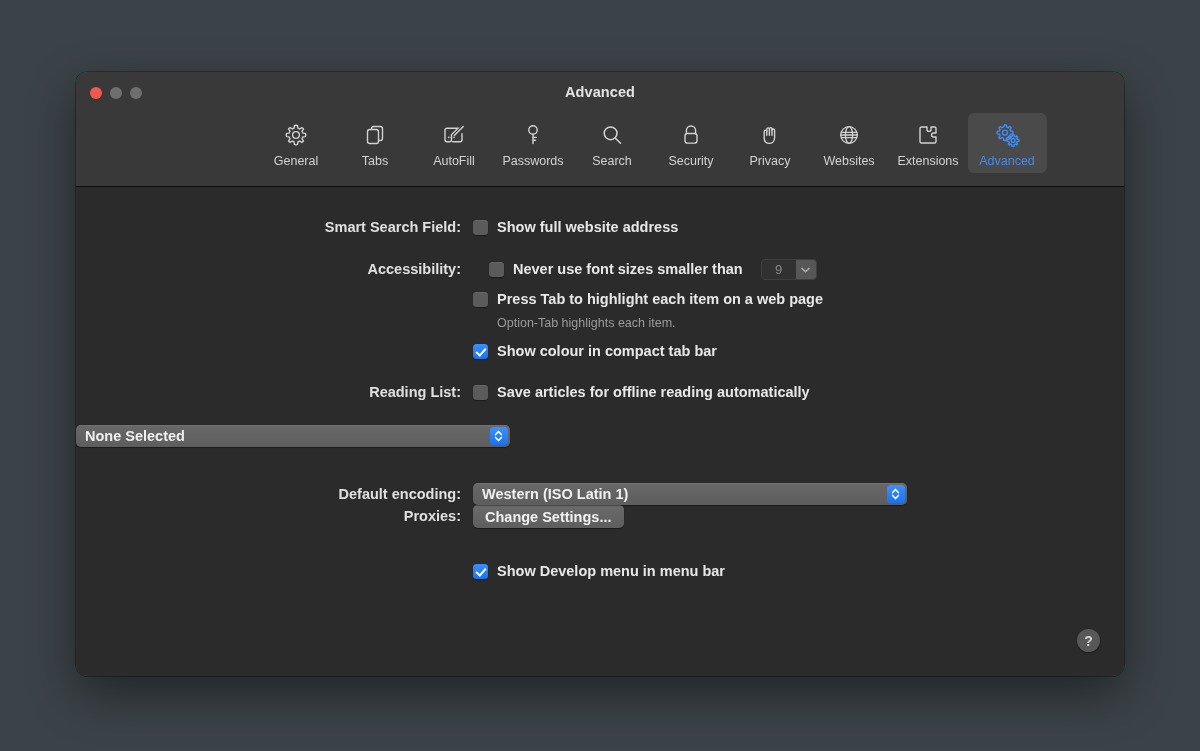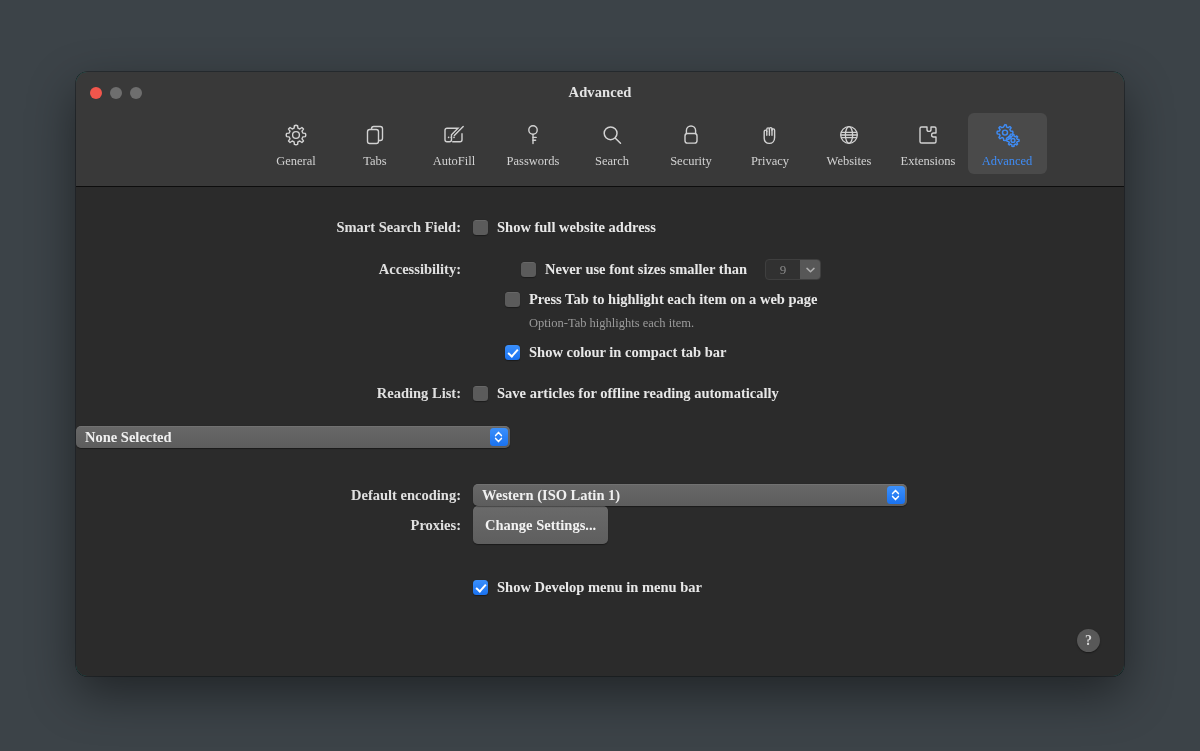--- a/index.html
+++ b/index.html
@@ -21,21 +21,20 @@
     left: 76px;
     top: 72px;
     width: 1048px;
     height: 604px;
     border-radius: 11px;
     background: #0f766e;
     box-shadow: 0 18px 48px rgba(0,0,0,0.45), 0 0 0 0.5px rgba(0,0,0,0.6);
     overflow: hidden;
     display: flex;
     flex-direction: column;
-    font-family: Liberation Serif, serif;
   }
 
   
   .titlebar-area {
     background: #393939;
     border-bottom: 1px solid #0d0d0d;
     position: relative;
     height: 114px;
     flex: 0 0 auto;
   }
@@ -246,21 +245,21 @@
     display: flex;
     align-items: center;
     justify-content: center;
   }
 
   
   .pushbtn {
     display: inline-flex;
     align-items: center;
     justify-content: center;
-    height: 38px;
+    height: 23px;
     padding: 0 12px;
     border-radius: 5px;
     background: linear-gradient(#6a6a6a, #5e5e5e);
     box-shadow: 0 0.5px 1px rgba(0,0,0,0.4), inset 0 0.5px 0 rgba(255,255,255,0.14);
     color: #f2f2f2;
     font-size: 14.5px;
     font-weight: bold;
     white-space: nowrap;
     box-sizing: border-box;
   }
@@ -417,21 +416,21 @@
       <div class="row" style="margin-bottom:21px;">
         <div class="row-label">Smart Search Field:</div>
         <div class="row-ctl">
           <label class="cbline">
             <span class="cb"></span>
             <span class="cb-label">Show full website address</span>
           </label>
         </div>
       </div>
 
-      <div class="row" style="margin-bottom:20px;gap:32px;">
+      <div class="row" style="margin-bottom:20px;">
         <div class="row-label">Accessibility:</div>
         <div class="row-ctl">
 
           <div class="cbline" style="margin-bottom:9px;padding-left:16px;">
             <span class="cb"></span>
             <span class="cb-label">Never use font sizes smaller than</span>
             <span class="numpop">
               <span class="val">9</span>
               <span class="arrow">
                 <svg width="9" height="6" viewBox="0 0 9 6">

